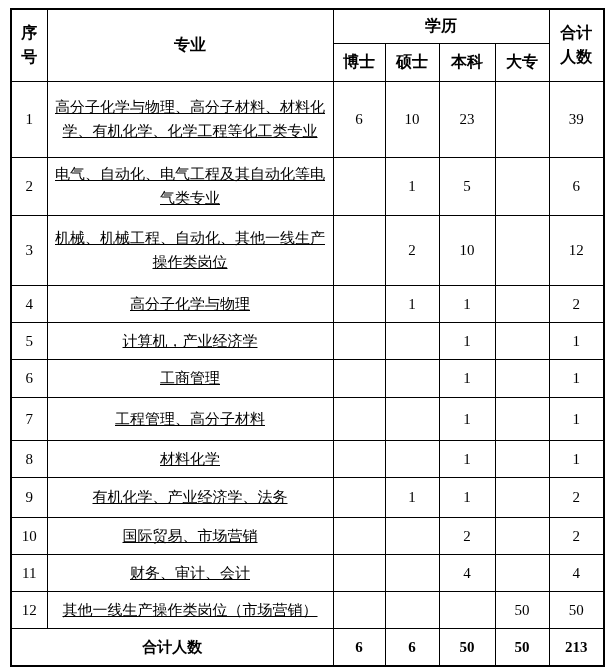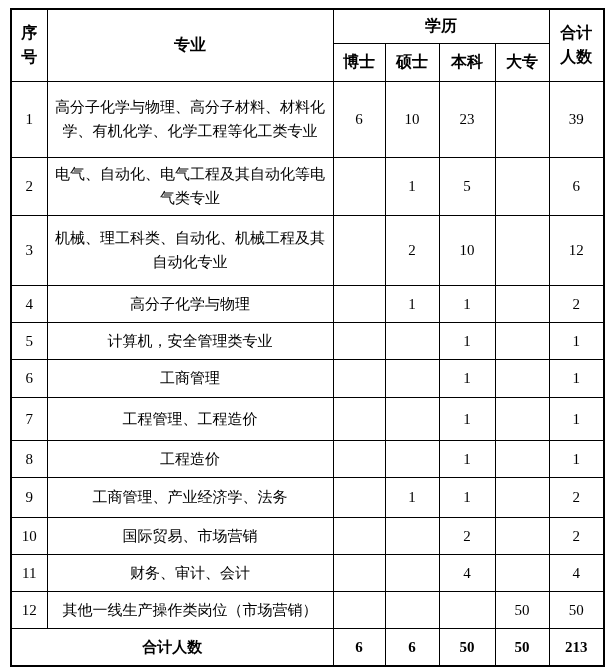--- a/index.html
+++ b/index.html
@@ -35,20 +35,21 @@
     word-break: break-all;
   }
   table.recruit thead th {
     font-weight: bold;
     font-size: 16px;
   }
   td.major-cell {
     text-align: left;
     padding-left: 8px;
     padding-right: 6px;
+    text-decoration: underline;
   }
   thead tr.hrow1 { height: 34px; }
   thead tr.hrow2 { height: 38px; }
   tbody tr:nth-child(1)  { height: 76px; }
   tbody tr:nth-child(2)  { height: 58px; }
   tbody tr:nth-child(3)  { height: 70px; }
   tbody tr:nth-child(4)  { height: 37px; }
   tbody tr:nth-child(5)  { height: 37px; }
   tbody tr:nth-child(6)  { height: 38px; }
   tbody tr:nth-child(7)  { height: 43px; }
@@ -105,75 +106,75 @@
     <td>2</td>
     <td class="major-cell">电气、自动化、电气工程及其自动化等电气类专业</td>
     <td></td>
     <td>1</td>
     <td>5</td>
     <td></td>
     <td>6</td>
   </tr>
         <tr>
     <td>3</td>
-    <td class="major-cell">机械、理工科类、自动化、机械工程及其自动化专业</td>
+    <td class="major-cell">机械、机械工程、自动化、其他一线生产操作类岗位</td>
     <td></td>
     <td>2</td>
     <td>10</td>
     <td></td>
     <td>12</td>
   </tr>
         <tr>
     <td>4</td>
     <td class="major-cell">高分子化学与物理</td>
     <td></td>
     <td>1</td>
     <td>1</td>
     <td></td>
     <td>2</td>
   </tr>
         <tr>
     <td>5</td>
-    <td class="major-cell">计算机，安全管理类专业</td>
+    <td class="major-cell">计算机，产业经济学</td>
     <td></td>
     <td></td>
     <td>1</td>
     <td></td>
     <td>1</td>
   </tr>
         <tr>
     <td>6</td>
     <td class="major-cell">工商管理</td>
     <td></td>
     <td></td>
     <td>1</td>
     <td></td>
     <td>1</td>
   </tr>
         <tr>
     <td>7</td>
-    <td class="major-cell">工程管理、工程造价</td>
+    <td class="major-cell">工程管理、高分子材料</td>
     <td></td>
     <td></td>
     <td>1</td>
     <td></td>
     <td>1</td>
   </tr>
         <tr>
     <td>8</td>
-    <td class="major-cell">工程造价</td>
+    <td class="major-cell">材料化学</td>
     <td></td>
     <td></td>
     <td>1</td>
     <td></td>
     <td>1</td>
   </tr>
         <tr>
     <td>9</td>
-    <td class="major-cell">工商管理、产业经济学、法务</td>
+    <td class="major-cell">有机化学、产业经济学、法务</td>
     <td></td>
     <td>1</td>
     <td>1</td>
     <td></td>
     <td>2</td>
   </tr>
         <tr>
     <td>10</td>
     <td class="major-cell">国际贸易、市场营销</td>
     <td></td>

